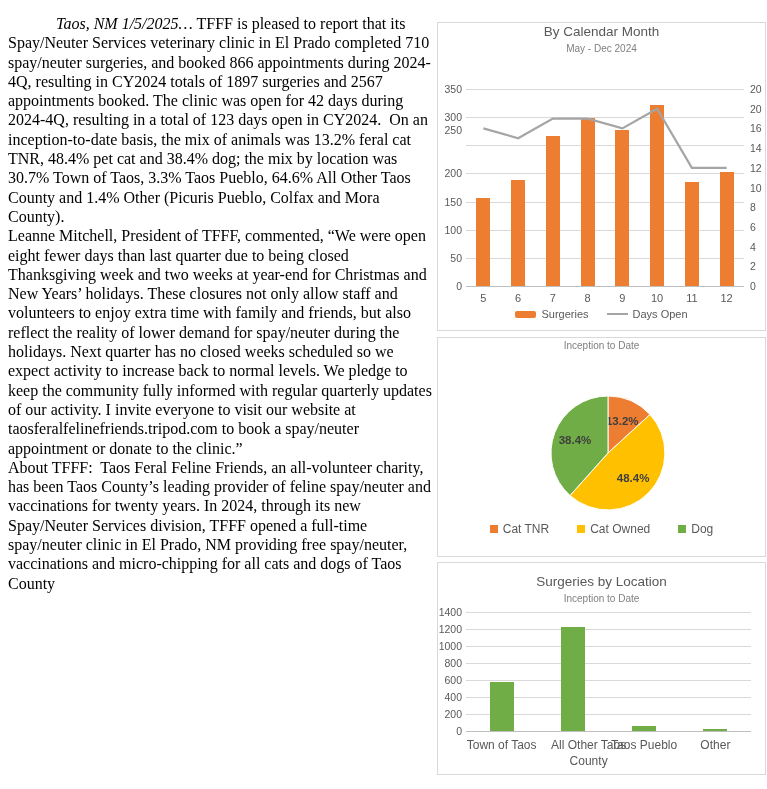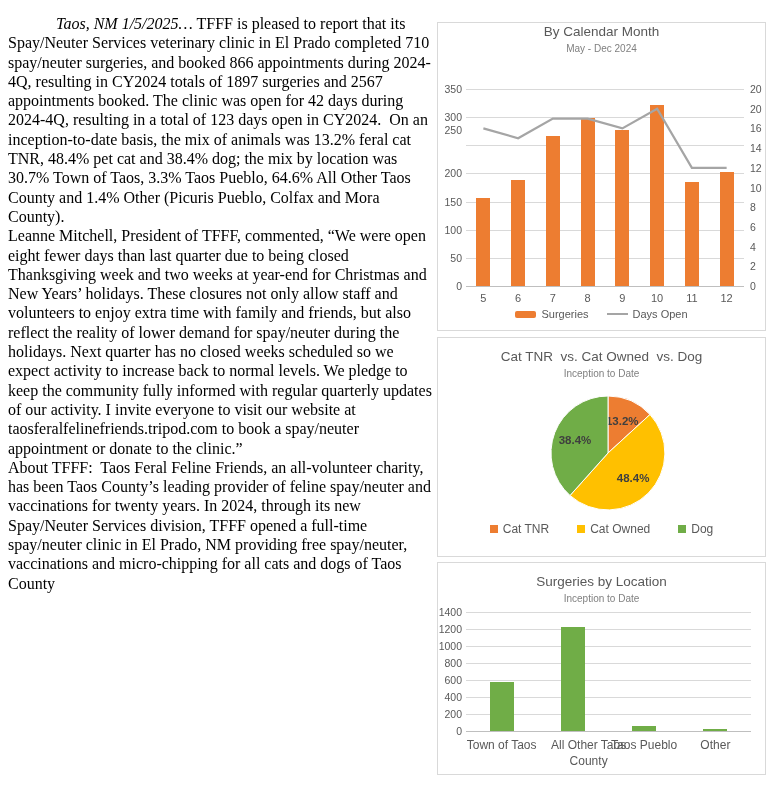--- a/index.html
+++ b/index.html
@@ -126,21 +126,20 @@
       <span>Surgeries</span>
     </span>
     <span class="legend-item">
       <span class="swatch-line" id="sw-days" style="background: rgb(165, 165, 165);"></span>
       <span>Days Open</span>
     </span>
   </div>
 </div>
 
 <div class="chartbox" id="box2">
-  <div class="ctitle">Cat TNR  vs. Cat Owned  vs. Dog</div>
   <div class="csub">Inception to Date</div>
   <div class="plot" id="plot2">
       <svg width="329" height="220" class="piesvg">
         <path d="M170,115 L170.0,58.0 A57,57 0 0 1 212.0,76.5 Z" fill="#ED7D31" stroke="#ffffff" stroke-width="1"></path>
         <text x="184.2" y="86.7" text-anchor="middle" fill="#3f3f3f" font-size="11.5" font-weight="700">13.2%</text>
         <path d="M170,115 L212.0,76.5 A57,57 0 0 1 132.0,157.5 Z" fill="#FFC000" stroke="#ffffff" stroke-width="1"></path>
         <text x="195.1" y="143.8" text-anchor="middle" fill="#3f3f3f" font-size="11.5" font-weight="700">48.4%</text>
         <path d="M170,115 L132.0,157.5 A57,57 0 0 1 170.0,58.0 Z" fill="#70AD47" stroke="#ffffff" stroke-width="1"></path>
         <text x="137.0" y="106.4" text-anchor="middle" fill="#3f3f3f" font-size="11.5" font-weight="700">38.4%</text>
       </svg>

